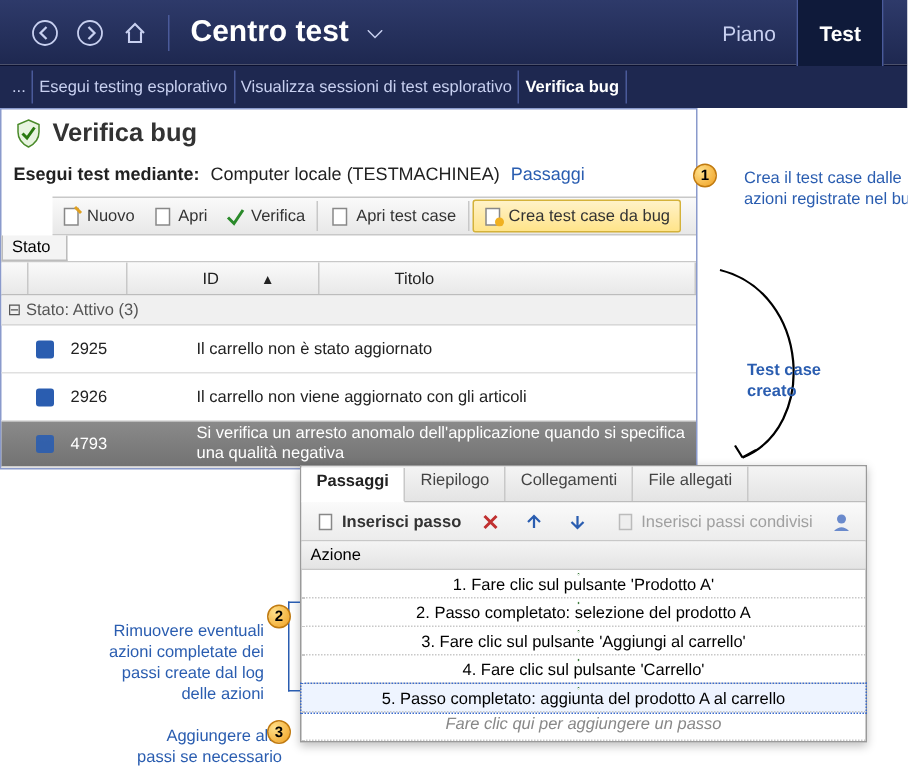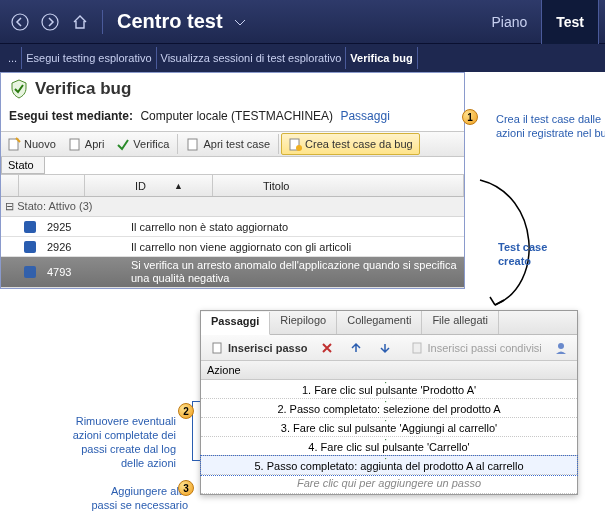--- a/index.html
+++ b/index.html
@@ -1,19 +1,19 @@
 <!DOCTYPE html>
 <html><head>
 <meta charset="utf-8">
 <style>
 * { box-sizing: border-box; margin: 0; padding: 0; }
 body { font-family: "Segoe UI", Tahoma, sans-serif; font-size: 12px; background: #fff; width: 605px; height: 516px; overflow: hidden; position: relative; }
 
 
-.header { background: linear-gradient(#2e3a6a, #1e2850); height: 44px; display: flex; align-items: center; color: #fff; padding: 0 6px; border-bottom: 1px solid #0a1030; }
+.header { background: linear-gradient(#2e3a6a, #1e2850); height: 44px; display: flex; align-items: center; color: #fff; padding: 0 16px; border-bottom: 1px solid #0a1030; }
 .hdr-btn { width: 28px; height: 28px; border-radius: 3px; display: flex; align-items: center; justify-content: center; margin-right: 2px; cursor: pointer; }
 .hdr-btn svg { stroke: #c8d0f0; fill: none; }
 .hdr-title { font-size: 20px; font-weight: 600; margin: 0 8px; }
 .hdr-dd { margin-left: 4px; }
 .hdr-space { flex: 1; }
 .hdr-tab { padding: 0 14px; height: 44px; display: flex; align-items: center; font-size: 14px; color: #c8d0f0; cursor: pointer; }
 .hdr-tab.active { background: #0f1a3a; color: #fff; border-left: 1px solid #4a5a9a; border-right: 1px solid #4a5a9a; font-weight: 600; }
 
 
 .subnav { background: #1e2850; height: 28px; display: flex; align-items: center; color: #c8d0f0; font-size: 11px; padding-left: 4px; }
@@ -24,21 +24,21 @@
 
 .main-pane { position: absolute; top: 72px; left: 0; width: 465px; border: 1px solid #8a9acc; background: #fff; }
 .pane-title { display: flex; align-items: center; padding: 6px 8px; font-size: 17px; font-weight: 600; color: #333; }
 .shield-icon { width: 20px; height: 20px; margin-right: 6px; }
 .run-row { padding: 4px 8px 8px; font-size: 12px; }
 .run-row .label { font-weight: 700; color: #222; }
 .run-row .val { color: #222; margin: 0 4px; }
 .run-row .link { color: #2a5db0; cursor: pointer; }
 
 
-.toolbar { background: linear-gradient(#fafafa,#e8e8e8); border-top: 1px solid #c8c8c8; border-bottom: 1px solid #c8c8c8; height: 26px; display: flex; align-items: center; overflow: hidden; }
+.toolbar { background: linear-gradient(#fafafa,#e8e8e8); border-top: 1px solid #c8c8c8; border-bottom: 1px solid #c8c8c8; height: 26px; display: flex; align-items: center; overflow: hidden; margin-left: 34px; }
 .tb-btn { display: flex; align-items: center; padding: 0 6px; height: 24px; font-size: 11px; color: #333; cursor: pointer; white-space: nowrap; }
 .tb-btn .ico { width: 14px; height: 14px; margin-right: 3px; }
 .tb-sep { width: 1px; height: 20px; background: #c8c8c8; margin: 0 2px; }
 .tb-btn.highlight { background: linear-gradient(#fff2c8,#ffe48a); border: 1px solid #d4b23a; border-radius: 2px; height: 22px; }
 
 
 .stato-row { border-bottom: 1px solid #c8c8c8; }
 .stato-cell { display: inline-block; border: 1px solid #bcbcbc; border-top: none; padding: 2px 10px 2px 6px; font-size: 11px; background: #f4f4f4; }
 
 
@@ -47,21 +47,21 @@
 .gh-exp { width: 18px; }
 .gh-box { width: 22px; }
 .gh-id { width: 84px; }
 .gh-title { flex: 1; }
 .sort-arrow { margin-left: 28px; font-size: 9px; }
 
 
 .group-row { background: #f0f0f0; border-bottom: 1px solid #d8d8d8; padding: 3px 4px; font-size: 11px; color: #555; }
 
 
-.data-row { display: flex; align-items: center; border-bottom: 1px solid #e0e0e0; height: 20px; font-size: 11px; color: #222; }
+.data-row { display: flex; align-items: center; border-bottom: 1px solid #e0e0e0; height: 32px; font-size: 11px; color: #222; }
 .dr-exp { width: 18px; }
 .dr-box { width: 22px; display: flex; justify-content: center; }
 .dr-box .sq { width: 12px; height: 12px; background: #2a5db0; border-radius: 2px; }
 .dr-id { width: 84px; padding-left: 6px; }
 .dr-title { flex: 1; padding-left: 6px; overflow: hidden; text-overflow: ellipsis; white-space: nowrap; }
 .data-row.sel { background: linear-gradient(#8a8a8a,#727272); color: #fff; }
 .data-row.sel .sq { background: #2a5db0; opacity: .9; }
 .data-row.sel .dr-title { white-space: normal; line-height: 13px; padding: 2px 6px; }
 .data-row.sel { height: auto; min-height: 30px; }
 

